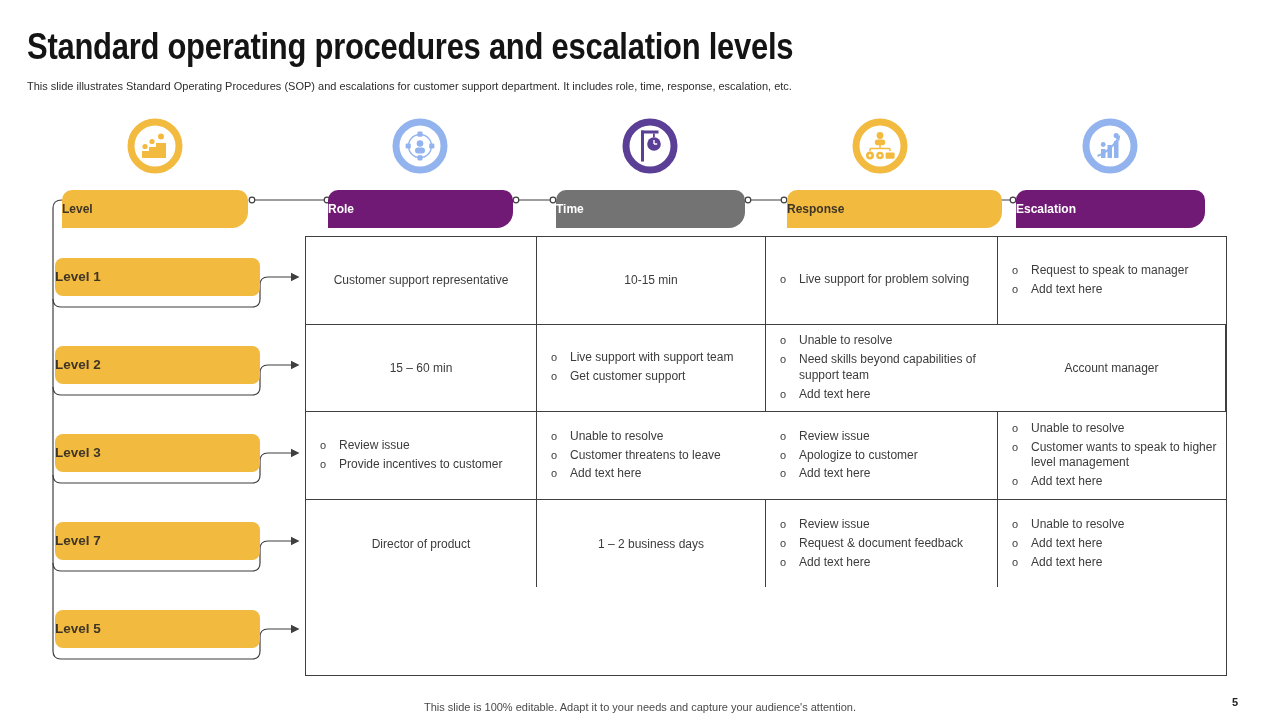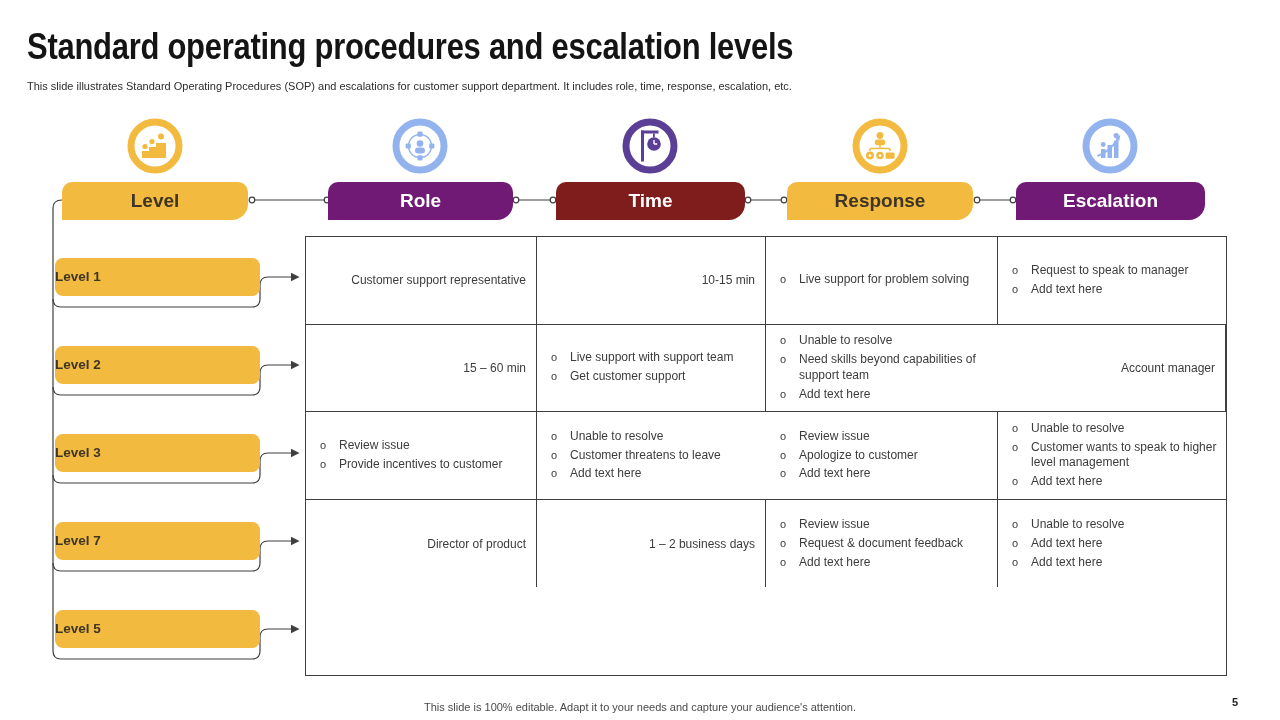--- a/index.html
+++ b/index.html
@@ -14,46 +14,46 @@
     transform:scaleX(0.86);transform-origin:left top;white-space:nowrap;letter-spacing:-0.3px;
   }
   #subtitle{left:27px;top:80px;font-size:11px;color:#2d2d2d;}
   
   #connectors{left:0;top:0;z-index:0;pointer-events:none;}
   .content{z-index:1;}
   
   .hicon{width:58px;height:58px;top:117px;}
   
   .pill{
-    top:182px;height:38px;line-height:38px;text-align:center;
-    font-size:19px;font-weight:bold;border-radius:10px 10px 16px 0;
+    top:190px;height:38px;line-height:38px;
+    font-size:12px;font-weight:bold;border-radius:10px 10px 16px 0;
   }
   .pill-yellow{background:#F2BA3F;color:#3E3526;}
   .pill-blue{background:#701a75;color:#ffffff;}
-  .pill-purple{background:#7f1d1d;color:#ffffff;}
+  .pill-purple{background:#737373;color:#ffffff;}
   
   .lvl{
     left:55px;width:205px;height:38px;line-height:38px;
     background:#F2BA3F;color:#3E3526;font-size:13.5px;font-weight:bold;border-radius:8px;
   }
   
   #sop-table{
     left:305px;top:236px;width:922px;height:440px;
     border:1px solid #3f3f3f;box-sizing:border-box;
     display:grid;grid-template-columns:231px 229px 232px 228px;
     grid-template-rows:repeat(5, 87.6px);
   }
   .cell{
     border-right:1px solid #3f3f3f;border-bottom:1px solid #3f3f3f;
     box-sizing:border-box;color:#3c3c3c;font-size:12px;
     display:flex;flex-direction:column;justify-content:center;
   }
   .cell.last-col{border-right:none;}
   .cell.last-row{border-bottom:none;}
-  .cell.center{align-items:flex-end;text-align:center;padding:4px 10px;}
+  .cell.center{align-items:center;text-align:center;padding:4px 10px;}
   .cell.list{padding:6px 8px 6px 14px;gap:3px;}
   .bullet{display:flex;gap:11px;line-height:1.33;}
   .bm{width:8px;flex:0 0 8px;font-size:11px;color:#3c3c3c;}
   
   #footer{left:0;right:0;bottom:7px;text-align:center;font-size:11px;color:#4a4a4a;}
   #page-num{right:42px;bottom:12px;font-size:11px;font-weight:bold;color:#222;}
 </style>
 </head>
 <body>
 
@@ -148,21 +148,21 @@
     <circle cx="22.2" cy="27.5" r="2.4" fill="#92B3EE"></circle>
     <circle cx="35.2" cy="18.5" r="2.6" fill="#92B3EE"></circle>
     <path d="M16.5 39 Q28 35 36.5 22.5" stroke="#92B3EE" stroke-width="2" fill="none"></path>
     <polygon points="33.8,20.6 39.2,18.2 38.2,24.2" fill="#92B3EE"></polygon>
   </svg>
 </div>
 
 <div class="abs content pill pill-yellow" style="left:62px;width:186px">Level</div>
 <div class="abs content pill pill-blue" style="left:328px;width:185px">Role</div>
 <div class="abs content pill pill-purple" style="left:556px;width:189px">Time</div>
-<div class="abs content pill pill-yellow" style="left:787px;width:186px">Response</div>
+<div class="abs content pill pill-yellow" style="left:787px;width:215px">Response</div>
 <div class="abs content pill pill-blue" style="left:1016px;width:189px">Escalation</div>
 
 <div class="abs content lvl" style="top:258px">Level 1</div>
 <div class="abs content lvl" style="top:346px">Level 2</div>
 <div class="abs content lvl" style="top:434px">Level 3</div>
 <div class="abs content lvl" style="top:522px">Level 7</div>
 <div class="abs content lvl" style="top:610px">Level 5</div>
 
 <div id="sop-table" class="abs content">
 

